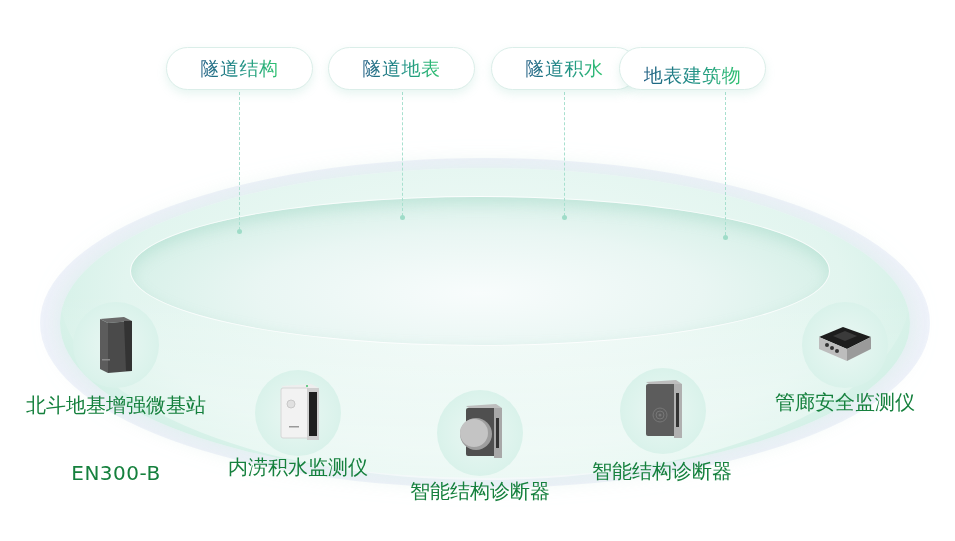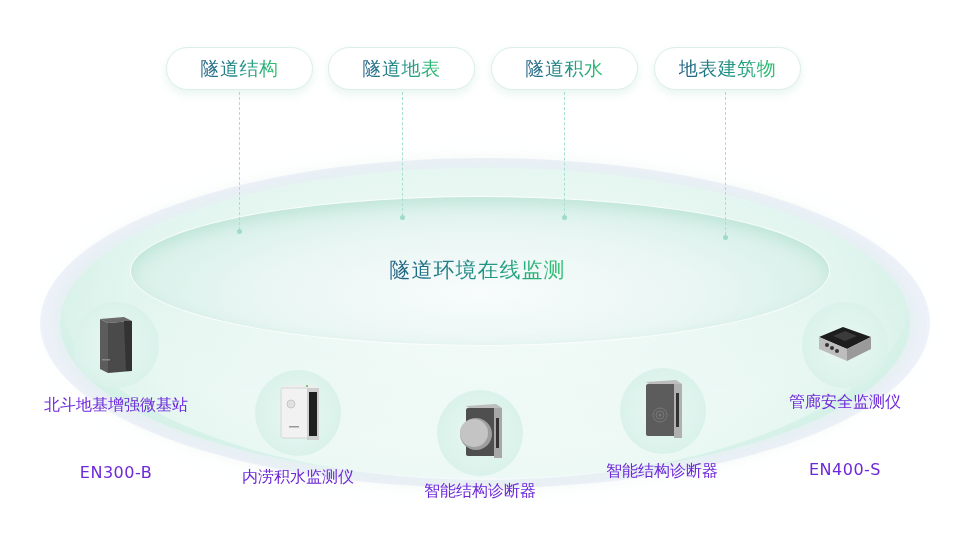--- a/index.html
+++ b/index.html
@@ -65,22 +65,22 @@
     .center-title span {
       background: linear-gradient(90deg, #1e5d82 0%, #1f8f86 50%, #2fc36f 100%);
       -webkit-background-clip: text; background-clip: text; color: transparent;
     }
     .device-halo {
       position: absolute; border-radius: 50%;
       background: radial-gradient(circle at 50% 50%, #eaf7f3 0%, #dcf3ec 60%, #d2efe6 100%);
       width: 86px; height: 86px;
     }
     .device-label {
-      position: absolute; white-space: nowrap; color: #6d28d9;
-      font-size: 16px; line-height: 20px; text-align: center;
+      position: absolute; white-space: nowrap; color: #15803d;
+      font-size: 20px; line-height: 20px; text-align: center;
       transform: translateX(-50%);
     }
     .device-label .model { display: block; letter-spacing: 0.5px; margin-top: 48px; }
 
     .icon { position: absolute; }
   </style>
 </head>
 <body>
 
 <div class="stage">
@@ -100,27 +100,24 @@
 
   <div class="pill" style="left:166px;">
     <span class="grad-text">隧道结构</span>
   </div>
   <div class="pill" style="left:328px;font-family:Liberation Mono, monospace;">
     <span class="grad-text">隧道地表</span>
   </div>
   <div class="pill" style="left:491px;">
     <span class="grad-text">隧道积水</span>
   </div>
-  <div class="pill" style="left:654px;">
+  <div class="pill" style="left:619px;align-items:flex-end;">
     <span class="grad-text">地表建筑物</span>
   </div>
 
-  <div class="center-title">
-    <span>隧道环境在线监测</span>
-  </div>
 
   <div class="device-halo" style="left:73px; top:302px;"></div>
   <svg class="icon" style="left:96px; top:313px;" width="40" height="62" viewBox="0 0 40 62">
     <polygon points="4,6 28,4 36,8 12,10" fill="#6b6b6b"></polygon>
     <polygon points="4,6 12,10 12,60 4,56" fill="#5c5c5c"></polygon>
     <polygon points="12,10 36,8 36,58 12,60" fill="#4a4a4a"></polygon>
     <polygon points="28,8 36,8 36,58 30,58" fill="#333"></polygon>
     <rect x="6" y="46" width="8" height="1.5" fill="#888"></rect>
   </svg>
   <div class="device-label" style="left:116px; top:395px;">
@@ -131,21 +128,21 @@
   <div class="device-halo" style="left:255px; top:370px;"></div>
   <svg class="icon" style="left:277px; top:380px;" width="46" height="62" viewBox="0 0 46 62">
     <polygon points="4,6 34,4 42,8 10,10" fill="#eeeeee"></polygon>
     <rect x="4" y="8" width="28" height="50" rx="2" fill="#f2f2f2" stroke="#d6d6d6"></rect>
     <rect x="30" y="8" width="12" height="52" fill="#cfcfcf"></rect>
     <rect x="32" y="12" width="8" height="44" fill="#1f1f1f"></rect>
     <circle cx="14" cy="24" r="4" fill="#e0e0e0" stroke="#c8c8c8"></circle>
     <rect x="12" y="46" width="10" height="1.5" fill="#999"></rect>
     <circle cx="30" cy="6" r="1" fill="#3cc26a"></circle>
   </svg>
-  <div class="device-label" style="left:298px; top:467px;">
+  <div class="device-label" style="left:298px; top:457px;">
     <span>内涝积水监测仪</span>
   </div>
 
   <div class="device-halo" style="left:437px; top:390px;"></div>
   <svg class="icon" style="left:456px; top:400px;" width="48" height="60" viewBox="0 0 48 60">
     <polygon points="10,6 40,4 46,8 16,10" fill="#bdbdbd"></polygon>
     <rect x="10" y="8" width="32" height="48" rx="2" fill="#4f4f4f"></rect>
     <rect x="38" y="8" width="8" height="50" fill="#a8a8a8"></rect>
     <rect x="40" y="18" width="3" height="30" fill="#333"></rect>
     <ellipse cx="20" cy="34" rx="16" ry="16" fill="#9e9e9e"></ellipse>
@@ -174,15 +171,14 @@
     <polygon points="4,12 28,2 56,12 32,24" fill="#1d1d1d"></polygon>
     <polygon points="4,12 32,24 32,36 4,24" fill="#bdbdbd"></polygon>
     <polygon points="32,24 56,12 56,24 32,36" fill="#9a9a9a"></polygon>
     <polygon points="18,11 30,6 42,11 30,16" fill="#3a3a3a"></polygon>
     <circle cx="12" cy="20" r="2" fill="#333"></circle>
     <circle cx="17" cy="23" r="2" fill="#333"></circle>
     <circle cx="22" cy="26" r="2" fill="#333"></circle>
   </svg>
   <div class="device-label" style="left:845px; top:392px;text-align:center;">
     <span>管廊安全监测仪</span>
-    <span class="model">EN400-S</span>
   </div>
 </div>
 
 </body></html>

